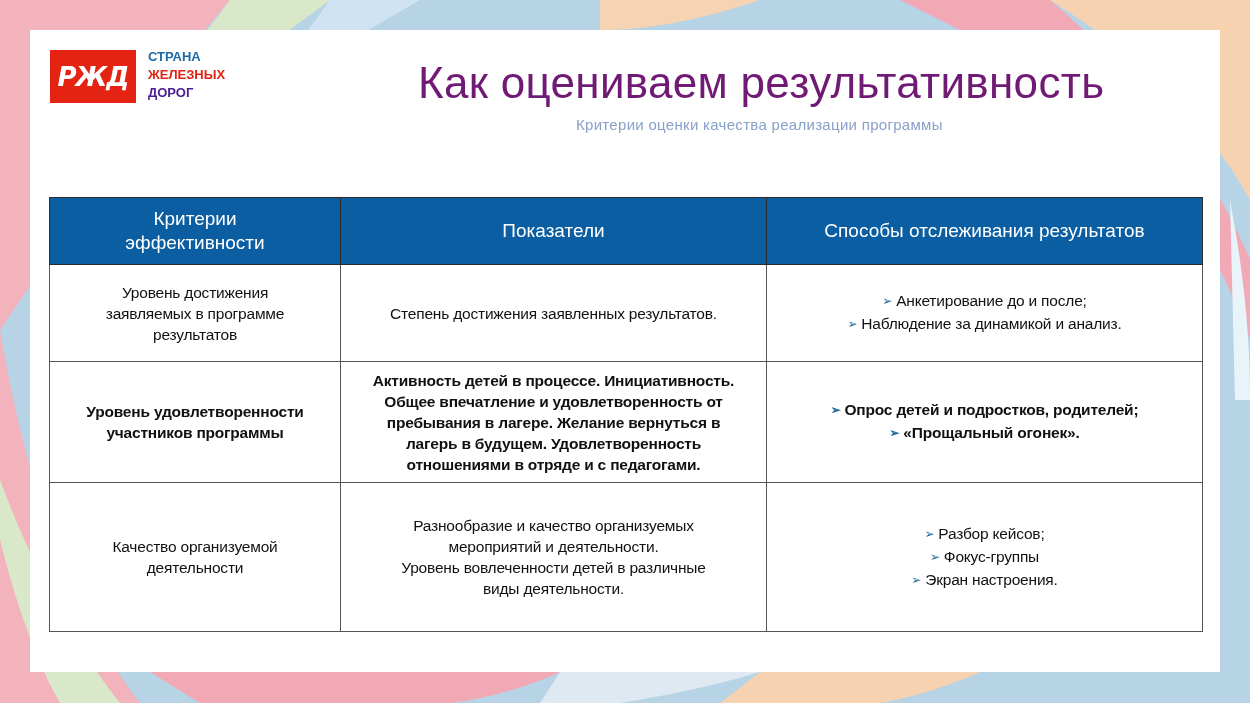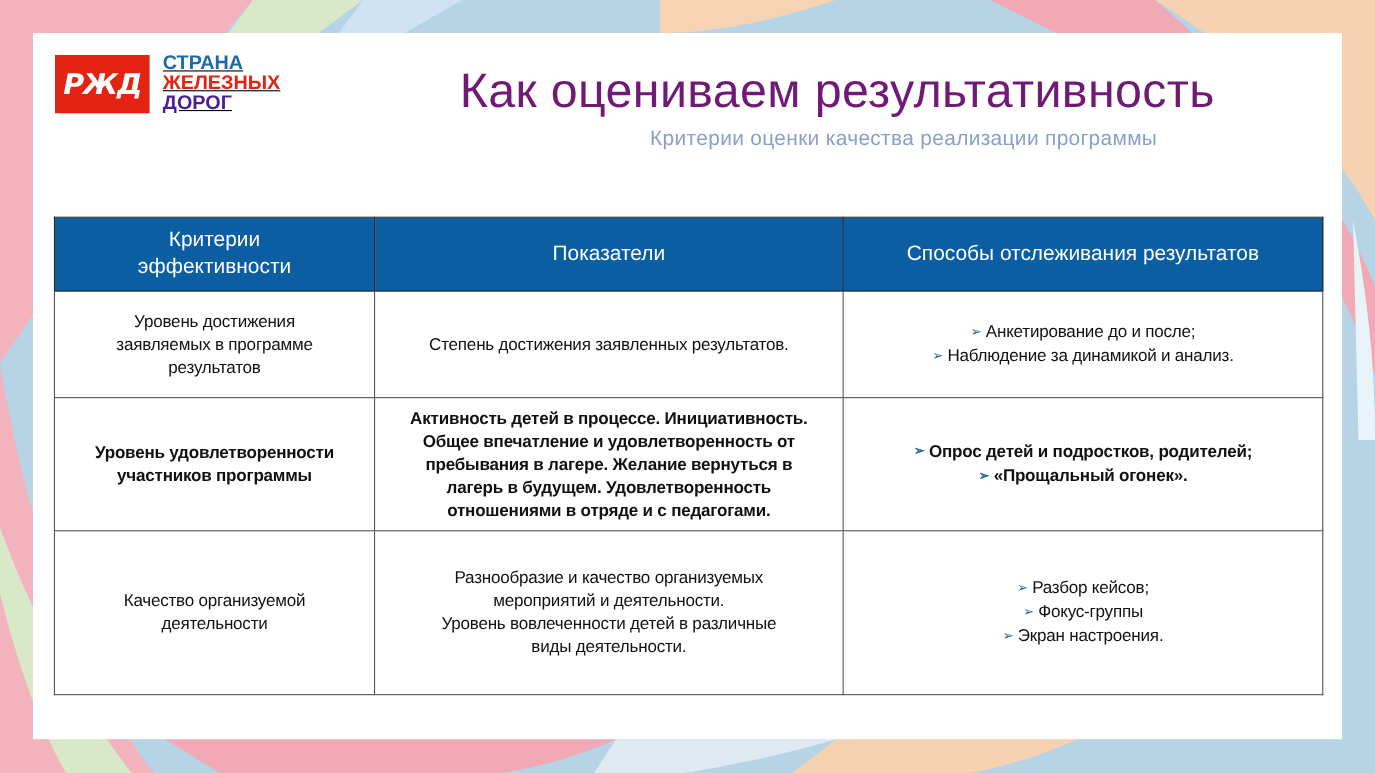--- a/index.html
+++ b/index.html
@@ -16,32 +16,32 @@
     }
     .logo { position: absolute; left: 20px; top: 20px; width: 210px; height: 56px; }
     .logo-mark {
       position: absolute; left: 0; top: 0; width: 86px; height: 53px; background: #e42313;
       display: flex; align-items: center; justify-content: center;
     }
     .logo-mark span {
       color: #fff; font-weight: bold; font-style: italic; font-size: 26px; letter-spacing: -1px;
       font-family: "DejaVu Sans", sans-serif;
     }
-    .logo-text { position: absolute; left: 98px; top: -2px; line-height: 18px; font-weight: bold; font-size: 18px; text-decoration: underline; }
+    .logo-text { position: absolute; left: 98px; top: -2px; line-height: 18px; font-weight: bold; font-size: 13px; }
     .logo-text div { white-space: nowrap; }
     .lt1 { color: #1c6aa8; }
     .lt2 { color: #e42313; }
     .lt3 { color: #4c1d95; }
     .title {
       position: absolute; left: 388px; top: 28px; font-size: 44px; color: #701a75;
       white-space: nowrap; letter-spacing: 0.3px;
     }
     .subtitle {
-      position: absolute; left: 546px; top: 86px; font-size: 19px; color: #8aa0c8;
-      white-space: nowrap; letter-spacing: 0.3px; margin-left: 15px;
+      position: absolute; left: 546px; top: 86px; font-size: 15px; color: #8aa0c8;
+      white-space: nowrap; letter-spacing: 0.3px;
     }
     table.grid {
       position: absolute; left: 19px; top: 167px; width: 1153px;
       border-collapse: collapse; table-layout: fixed;
     }
     table.grid th {
       background: #0c5ea3; color: #ffffff; font-weight: normal; font-size: 19px;
       height: 66px; border: 1px solid #2b2b2b; text-align: center; line-height: 24px; padding: 0 6px;
     }
     table.grid td {

